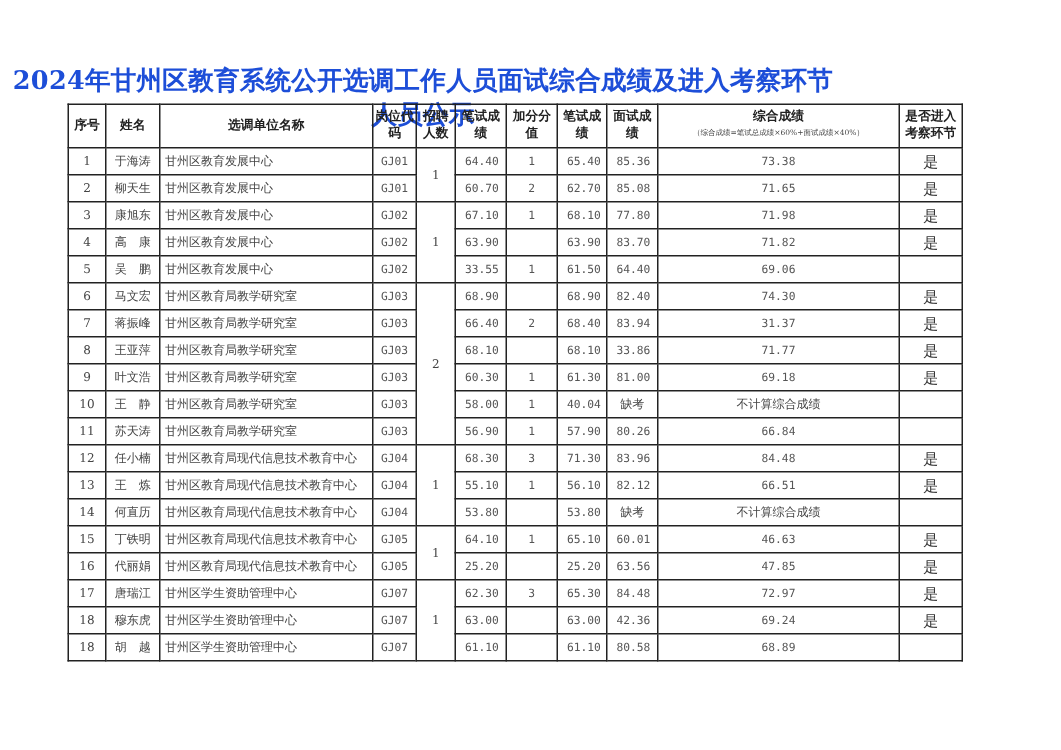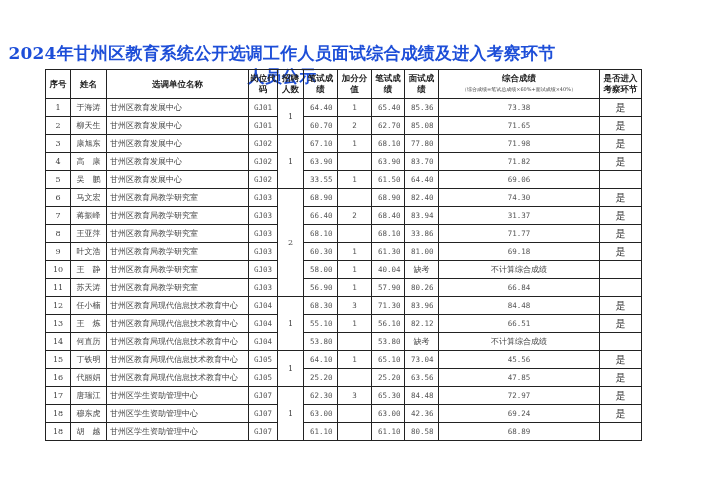--- a/index.html
+++ b/index.html
@@ -233,22 +233,22 @@
       </tr>
       <tr class="thick">
         <td class="cn">15</td>
         <td class="cn">丁铁明</td>
         <td class="cn left">甘州区教育局现代信息技术教育中心</td>
         <td>GJ05</td>
         <td rowspan="2" class="cn">1</td>
         <td class="numl">64.10</td>
         <td>1</td>
         <td class="numl">65.10</td>
-        <td class="numl">73.04</td>
-        <td>45.56</td>
+        <td class="numl">60.01</td>
+        <td>46.63</td>
         <td class="yes">是</td>
       </tr>
       <tr>
         <td class="cn">16</td>
         <td class="cn">代丽娟</td>
         <td class="cn left">甘州区教育局现代信息技术教育中心</td>
         <td>GJ05</td>
         <td class="numl">25.20</td>
         <td></td>
         <td class="numl">25.20</td>

